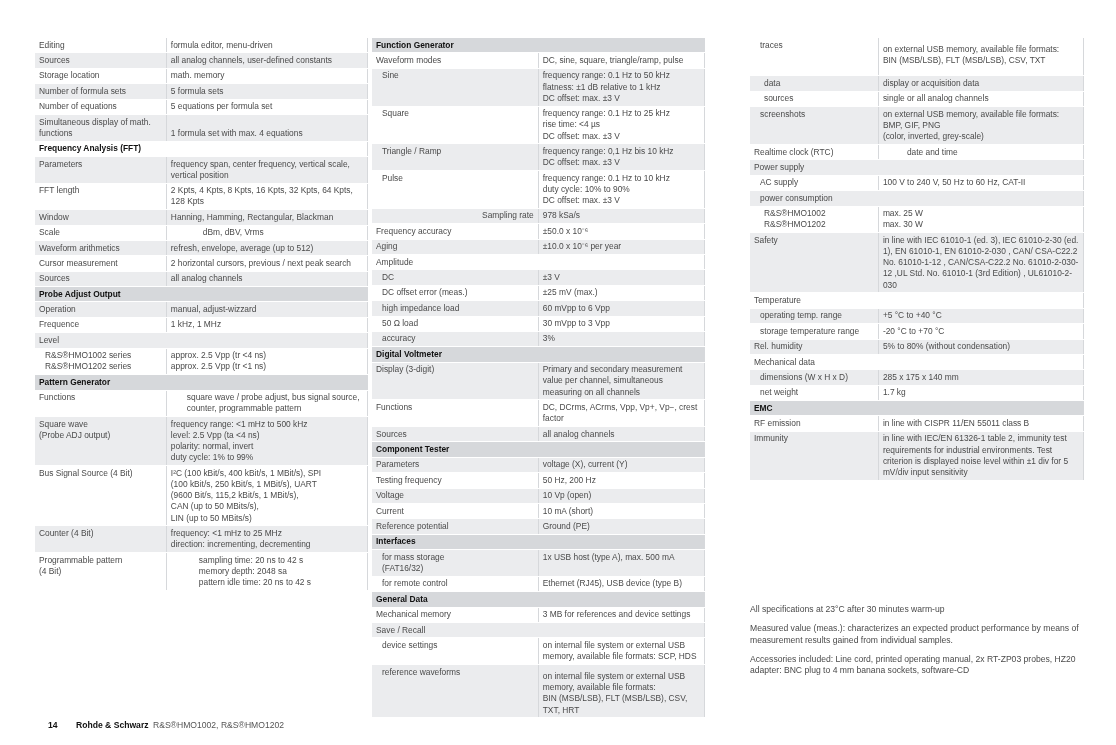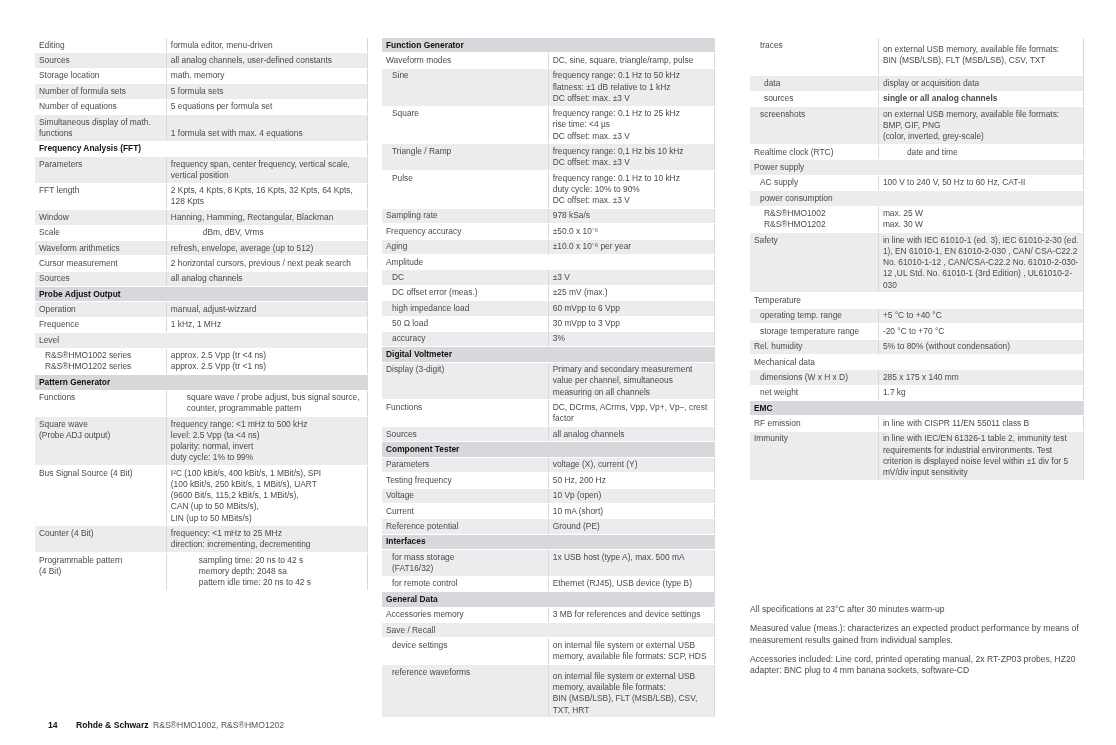--- a/index.html
+++ b/index.html
@@ -1,20 +1,20 @@
 <!DOCTYPE html>
 <html><head>
 <meta charset="utf-8">
 <style>
   * { box-sizing: border-box; margin: 0; padding: 0; }
   html, body { width: 1116px; height: 745px; background: #ffffff; overflow: hidden; }
   body { font-family: "Liberation Sans", sans-serif; color: #4a4a4a; font-size: 8.4px; line-height: 11.2px; position: relative; }
   .col { position: absolute; top: 38px; }
   #col1 { left: 35px; width: 333px; }
-  #col2 { left: 382px; width: 333px; }
+  #col2 { left: 372px; width: 333px; }
   #col3 { left: 750px; width: 334px; top: 38px; }
   table { border-collapse: collapse; width: 100%; table-layout: fixed; }
   td { vertical-align: top; padding: 1.6px 4px 1.6px 4px; border-bottom: 1px solid #fff; }
   td.k { width: 42%; border-right: 1px solid #d6d8db; }
   #col1 td.k { width: 39.5%; }
   #col3 td.k { width: 38.5%; }
   tr.shade td { background: #ebecee; }
   tr.plain td { background: #ffffff; }
   tr.sec td { background: #d6d8db; color: #111; font-weight: bold; }
   .ind1 { padding-left: 10px !important; }
@@ -173,21 +173,21 @@
           <td style="white-space: pre-line;">frequency range: 0,1 Hz bis 10 kHz
 DC offset: max. ±3 V</td>
         </tr>
         <tr class="plain">
           <td class="k ind1" style="white-space: pre-line;">Pulse</td>
           <td style="white-space: pre-line;">frequency range: 0.1 Hz to 10 kHz
 duty cycle: 10% to 90%
 DC offset: max. ±3 V</td>
         </tr>
         <tr class="shade">
-          <td class="k" style="white-space: pre-line;">Sampling rate</td>
+          <td class="k" style="white-space: pre-line; text-align: right;">Sampling rate</td>
           <td style="white-space: pre-line;">978 kSa/s</td>
         </tr>
         <tr class="plain">
           <td class="k" style="white-space: pre-line;">Frequency accuracy</td>
           <td style="white-space: pre-line;">±50.0 x 10⁻⁶</td>
         </tr>
         <tr class="shade">
           <td class="k" style="white-space: pre-line;">Aging</td>
           <td style="white-space: pre-line;">±10.0 x 10⁻⁶ per year</td>
         </tr>
@@ -262,21 +262,21 @@
           <td style="white-space: pre-line;">1x USB host (type A), max. 500 mA</td>
         </tr>
         <tr class="plain">
           <td class="k ind1" style="white-space: pre-line;">for remote control</td>
           <td style="white-space: pre-line;">Ethernet (RJ45), USB device (type B)</td>
         </tr>
         <tr class="sec">
           <td colspan="2">General Data</td>
         </tr>
         <tr class="plain">
-          <td class="k" style="white-space: pre-line;">Accessories memory</td>
+          <td class="k" style="white-space: pre-line;">Mechanical memory</td>
           <td style="white-space: pre-line;">3 MB for references and device settings</td>
         </tr>
         <tr class="shade">
           <td class="k" style="white-space: pre-line; border-right: none;">Save / Recall</td>
           <td style="white-space: pre-line;"></td>
         </tr>
         <tr class="plain">
           <td class="k ind1" style="white-space: pre-line;">device settings</td>
           <td style="white-space: pre-line;">on internal file system or external USB memory, available file formats: SCP, HDS</td>
         </tr>
@@ -295,21 +295,21 @@
           <td class="k ind1" style="white-space: pre-line;">traces</td>
           <td style="white-space: pre-line; padding-top: 6px; padding-bottom: 9px;">on external USB memory, available file formats:
 BIN (MSB/LSB), FLT (MSB/LSB), CSV, TXT</td>
         </tr>
         <tr class="shade">
           <td class="k ind2" style="white-space: pre-line;">data</td>
           <td style="white-space: pre-line;">display or acquisition data</td>
         </tr>
         <tr class="plain">
           <td class="k ind2" style="white-space: pre-line;">sources</td>
-          <td style="white-space: pre-line; font-weight: bold;">single or all analog channels</td>
+          <td style="white-space: pre-line;">single or all analog channels</td>
         </tr>
         <tr class="shade">
           <td class="k ind1" style="white-space: pre-line;">screenshots</td>
           <td style="white-space: pre-line;">on external USB memory, available file formats:
 BMP, GIF, PNG
 (color, inverted, grey-scale)</td>
         </tr>
         <tr class="plain">
           <td class="k" style="white-space: pre-line;">Realtime clock (RTC)</td>
           <td style="white-space: pre-line; padding-left: 28px;">date and time</td>

